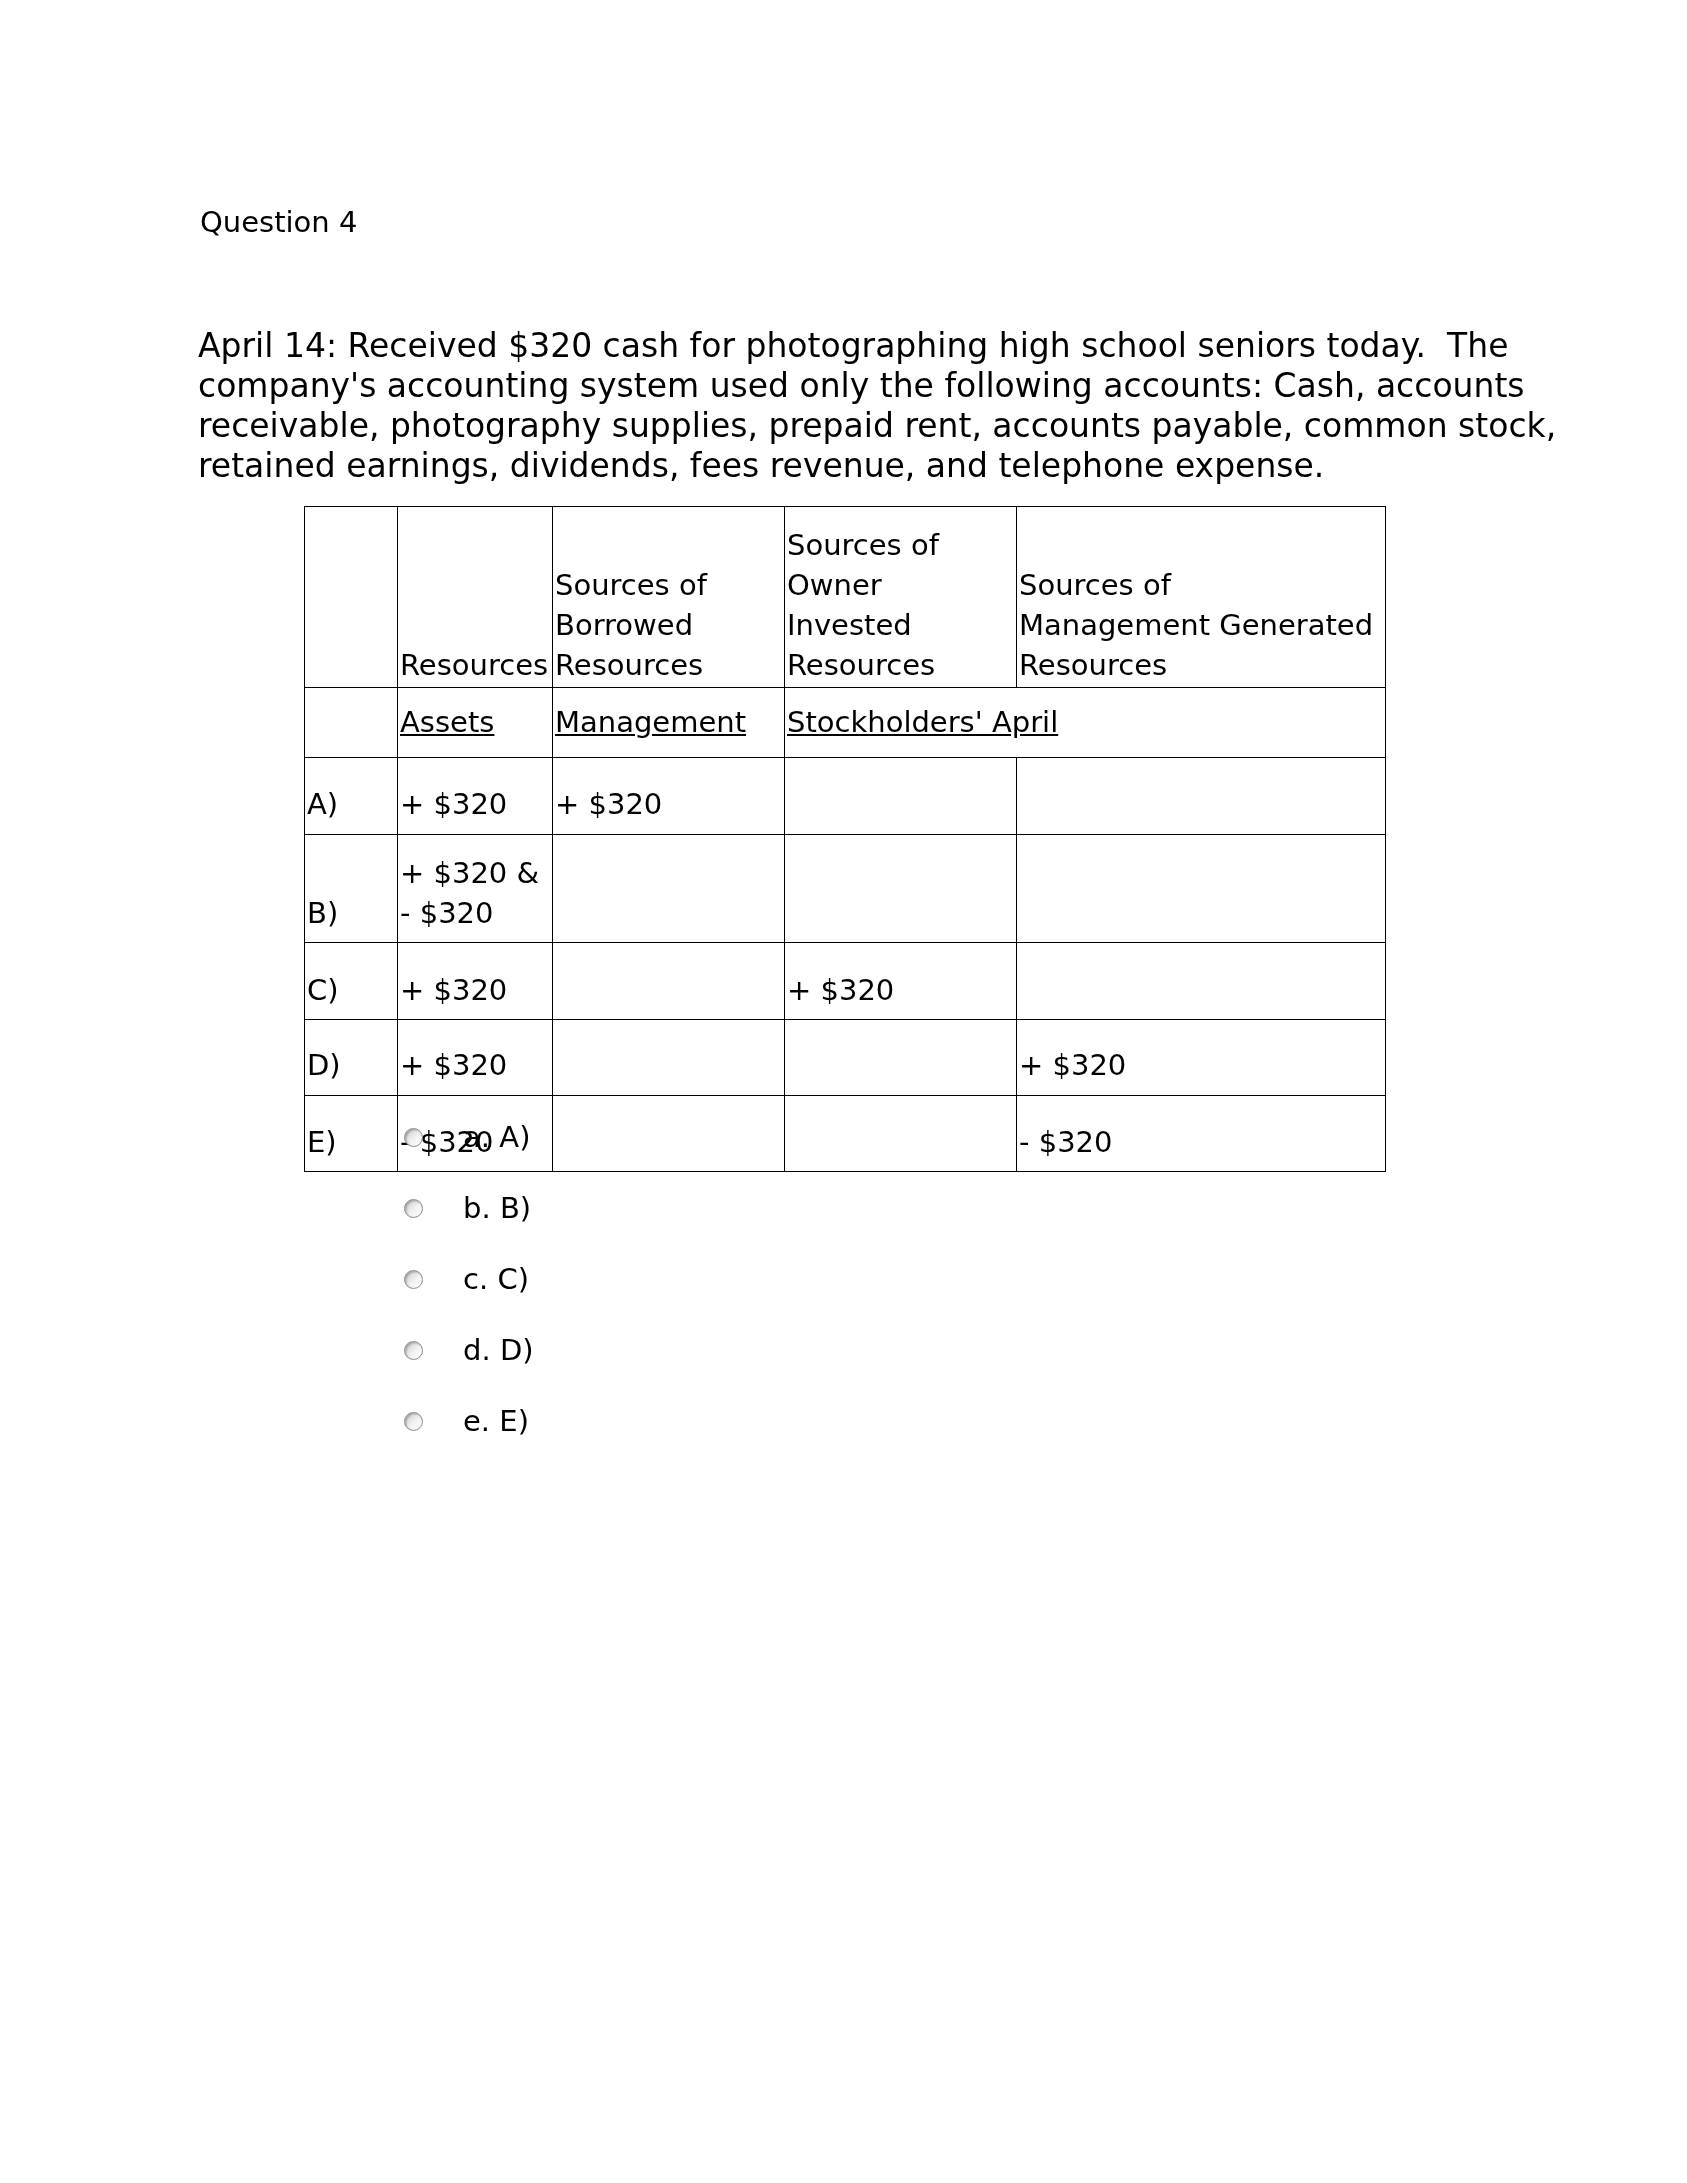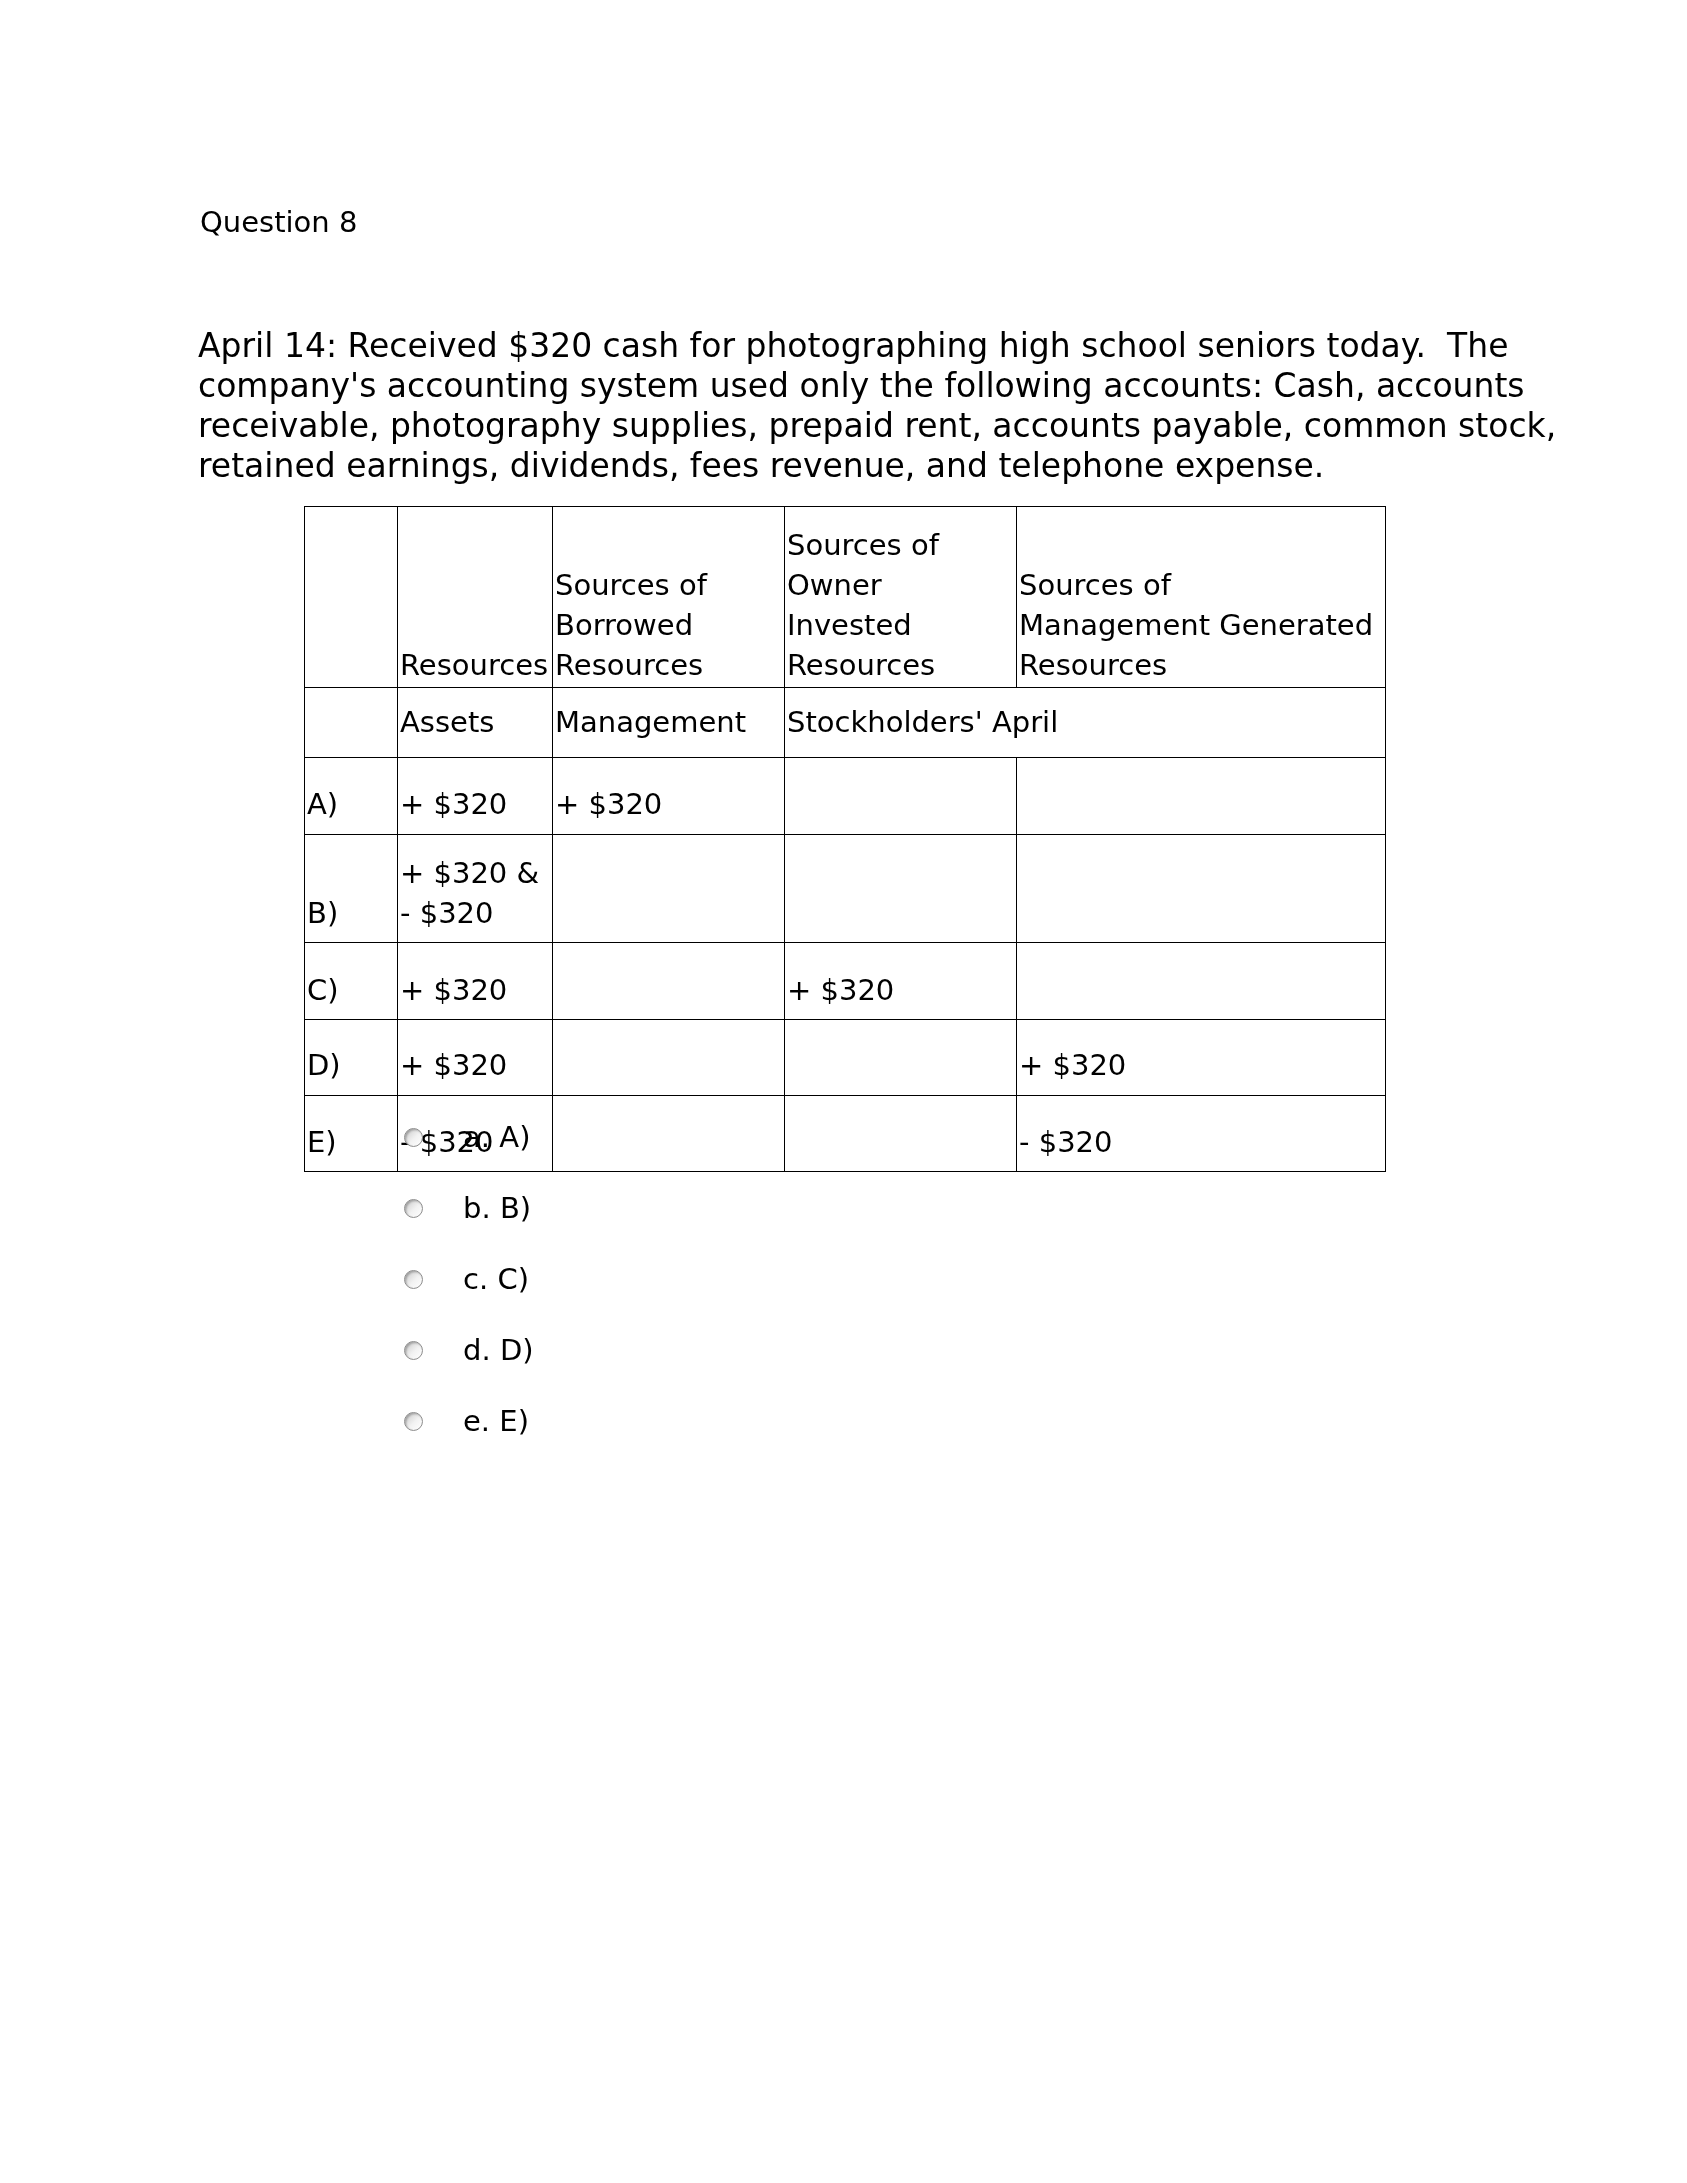--- a/index.html
+++ b/index.html
@@ -44,21 +44,21 @@
     line-height: 40px;
   }
   table.answer-table td {
     border: 1.3px solid #000000;
     padding: 1.3px 2.6px 1.3px 2px;
     white-space: pre-line;
     overflow: visible;
     text-align: left;
   }
   tr.hdr1 td { vertical-align: bottom; height: 177px; }
-  tr.hdr2 td { vertical-align: middle; height: 67px; }
+  tr.hdr2 td { vertical-align: middle; height: 67px; text-decoration: underline; }
   tr.data td { vertical-align: bottom; padding-bottom: 9.3px; }
   tr.row-a td { height: 65px; }
   tr.row-b td { height: 97px; }
   tr.row-c td { height: 65px; }
   tr.row-d td { height: 64px; }
   tr.row-e td { height: 65px; }
   .options {
     position: absolute;
     left: 404px;
     top: 1117px;
@@ -86,21 +86,21 @@
   }
   .option-label {
     margin-left: 9.3px;
   }
 </style>
 </head>
 <body>
 
 <div class="page">
 
-  <div class="question-heading">Question 8</div>
+  <div class="question-heading">Question 4</div>
 
   <div class="question-text">April 14: Received $320 cash for photographing high school seniors today.  The
 company's accounting system used only the following accounts: Cash, accounts
 receivable, photography supplies, prepaid rent, accounts payable, common stock,
 retained earnings, dividends, fees revenue, and telephone expense.</div>
 
   <table class="answer-table">
     <colgroup>
       <col style="width:93px">
       <col style="width:155px">

